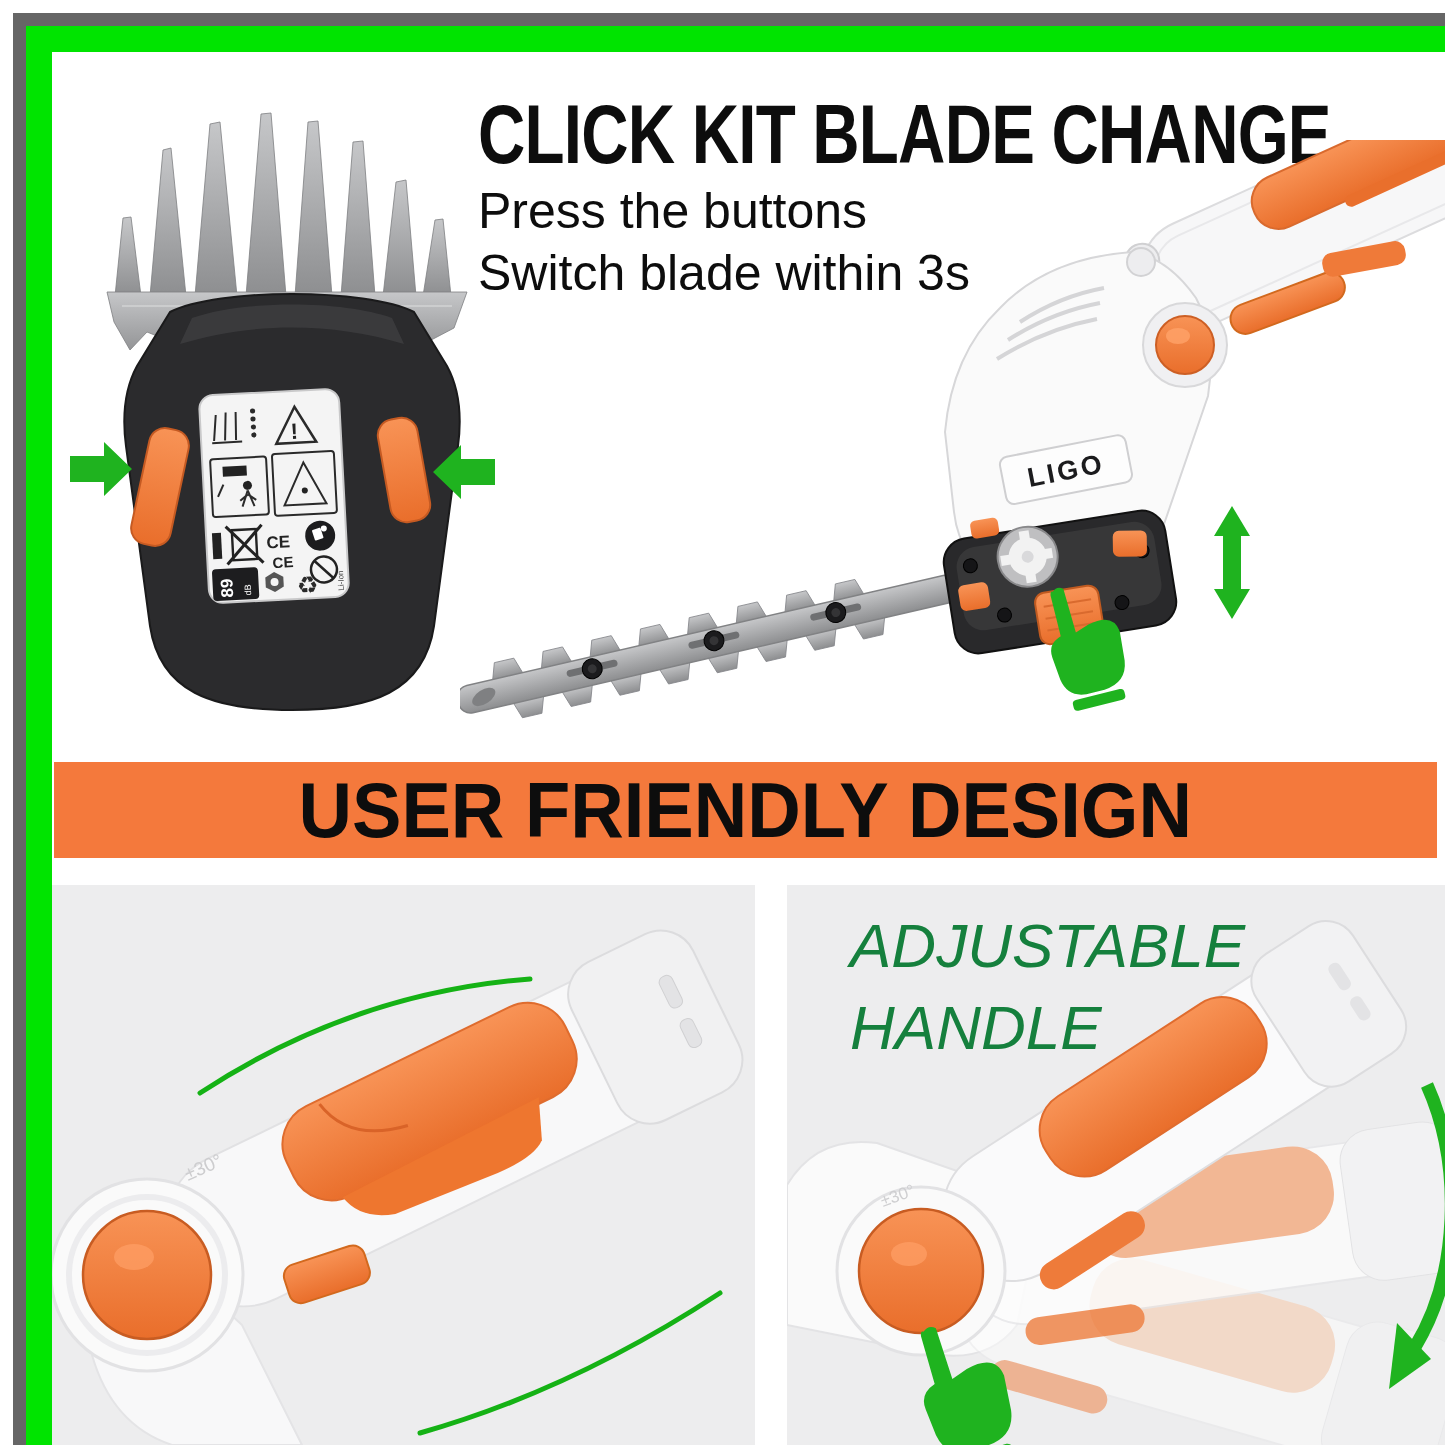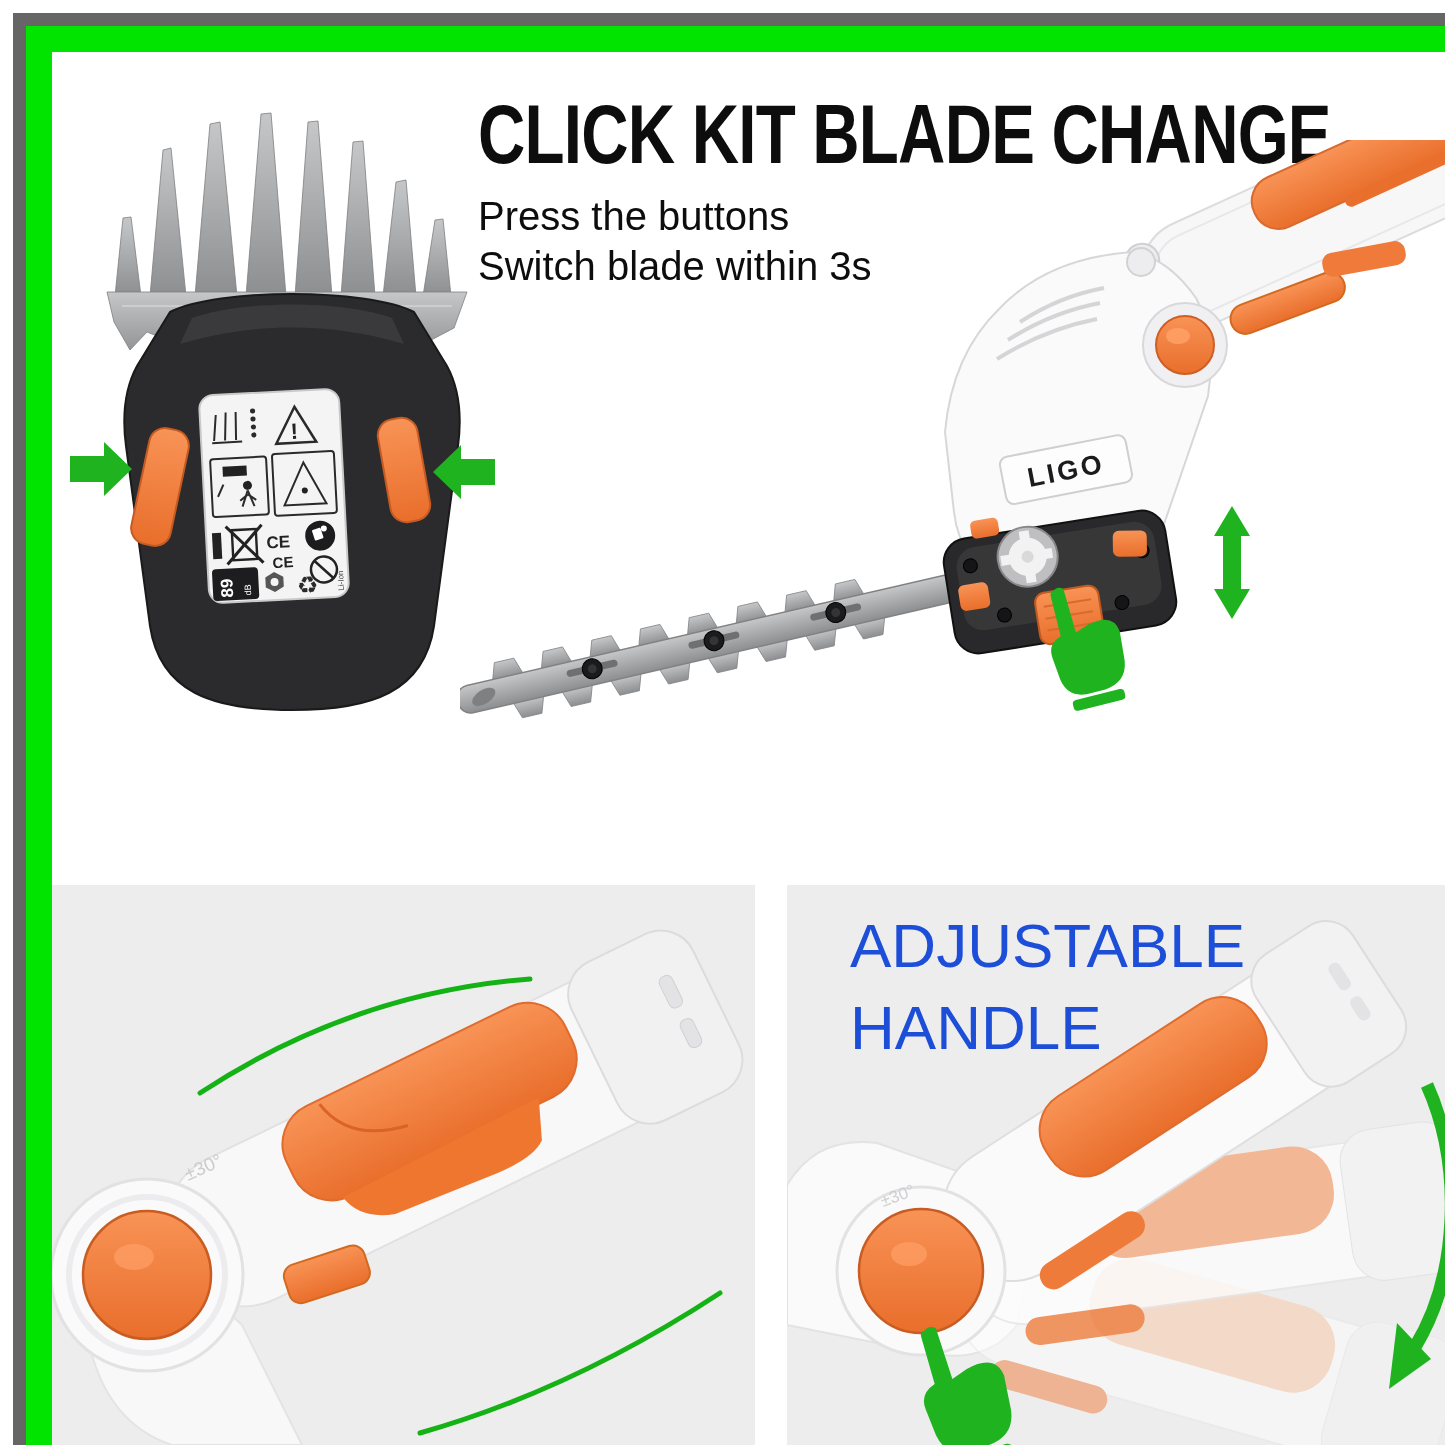--- a/index.html
+++ b/index.html
@@ -8,33 +8,33 @@
   .abs{position:absolute;}
   
   .bar-gray-left{left:13px;top:13px;width:13px;height:1432px;background:#666666;}
   .bar-green-left{left:26px;top:26px;width:26px;height:1419px;background:#00e400;}
   .bar-gray-top{left:13px;top:13px;width:1432px;height:13px;background:#666666;}
   .bar-green-top{left:26px;top:26px;width:1419px;height:26px;background:#00e400;}
   
   .title-block{left:478px;top:92px;width:900px;}
   .main-title{font-size:84px;font-weight:bold;letter-spacing:-1px;transform:scaleX(.78);
               transform-origin:left top;white-space:nowrap;line-height:1.0;}
-  .subtitle{font-size:40px;font-weight:400;line-height:1.24;margin-top:16px;}
+  .subtitle{font-size:50px;font-weight:400;line-height:1.24;margin-top:4px;}
   
   .banner{left:54px;top:762px;width:1383px;height:96px;background:#f4793c;
           display:flex;align-items:center;justify-content:center;}
   .banner-text{font-size:78px;font-weight:bold;letter-spacing:0;transform:scaleX(.95);
                white-space:nowrap;color:#0d0d0d;}
   
   .panel{background:#ededee;overflow:hidden;}
   .panel-left{left:52px;top:885px;width:703px;height:560px;}
   .panel-right{left:787px;top:885px;width:658px;height:560px;}
   .caption{font-size:52px;font-weight:400;color:#1a1a1a;white-space:nowrap;}
   .caption-left{left:190px;top:455px;}
-  .heading-right{left:63px;top:20px;font-size:62px;line-height:1.32;color:#1d4ed8;}
+  .heading-right{left:63px;top:20px;font-size:62px;line-height:1.32;color:#15803d;font-style:italic;}
   svg{display:block;}
   text{font-family:"Liberation Sans",sans-serif;}
 </style>
 </head>
 <body>
 
 <div class="stage">
 
   <svg width="0" height="0" aria-hidden="true">
     <defs>
@@ -204,20 +204,23 @@
       <rect x="-28" y="8" width="64" height="52" rx="10" fill="url(#gOr)" stroke="#c05a20" stroke-width="2"></rect>
       <path d="M-20,22 h48 M-20,34 h48 M-20,46 h48" stroke="#d96a2e" stroke-width="2" fill="none"></path>
       <rect x="-102" y="-12" width="30" height="26" rx="6" fill="url(#gOr)"></rect>
       <rect x="58" y="-40" width="34" height="26" rx="6" fill="url(#gOr)" transform="rotate(8 75 -27)"></rect>
     </g>
 
     <use href="#hand-sym" fill="#1fb31f" transform="translate(572,452) rotate(-14) scale(0.78)"></use>
     <polygon fill="#1fb31f" points="772,366 790,396 781,396 781,449 790,449 772,479 754,449 763,449 763,396 754,396"></polygon>
   </svg>
 
+  <div class="abs banner">
+    <div class="banner-text">USER FRIENDLY DESIGN</div>
+  </div>
 
   <div class="abs panel panel-left">
     <svg width="703" height="560" viewBox="0 0 703 560">
       <path d="M40,470 Q60,540 120,560 L250,560 L190,440 Q150,400 100,420 Z" fill="#f8f8f9" stroke="#e4e4e6" stroke-width="2"></path>
       <g transform="translate(95,390) rotate(-26)">
         <rect x="30" y="-78" width="585" height="156" rx="76" fill="#f8f8f9" stroke="#e1e1e3" stroke-width="2"></rect>
         <rect x="498" y="-88" width="135" height="176" rx="36" fill="#f1f1f2" stroke="#dcdcde" stroke-width="2"></rect>
         <rect x="588" y="-42" width="14" height="34" rx="6" fill="#e3e3e5" stroke="#d0d0d2"></rect>
         <rect x="588" y="6" width="14" height="30" rx="6" fill="#e3e3e5" stroke="#d0d0d2"></rect>
         <rect x="175" y="-82" width="310" height="100" rx="42" fill="url(#gOr)" stroke="#df6c2e" stroke-width="2"></rect>

